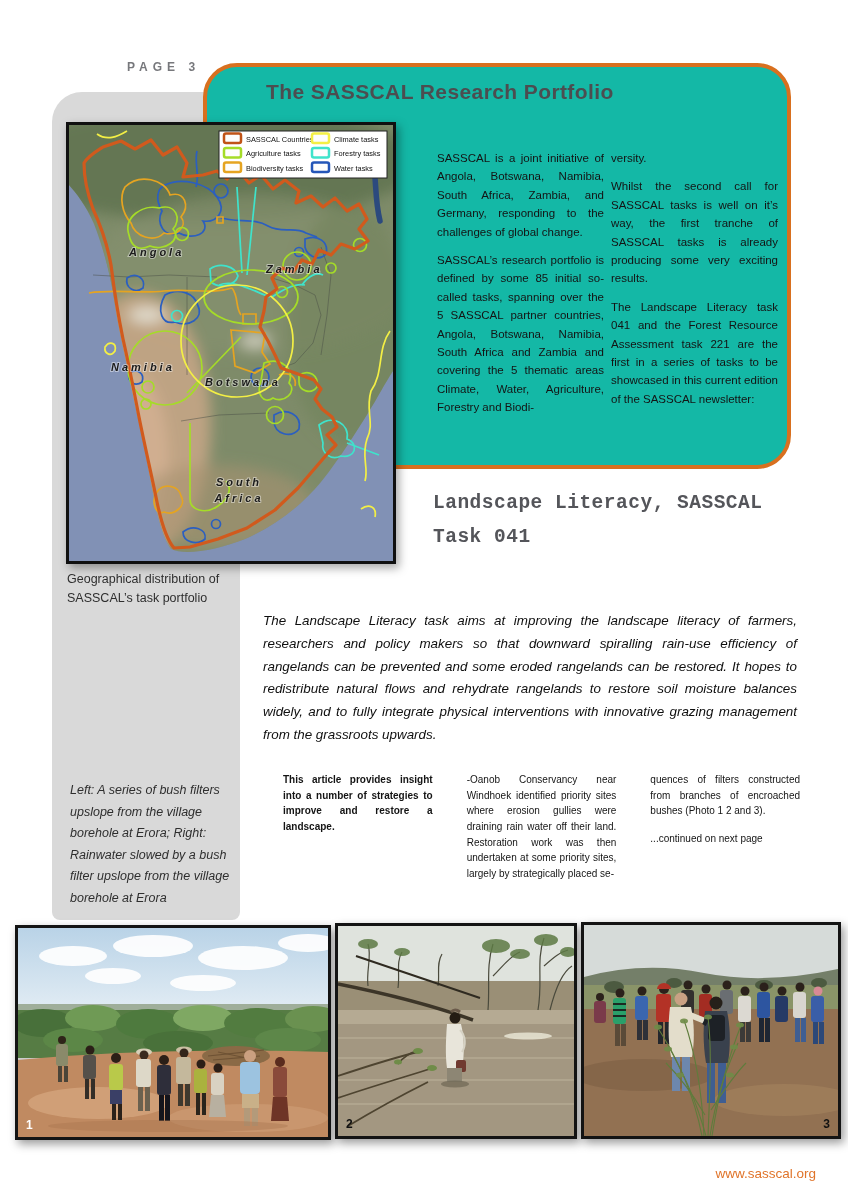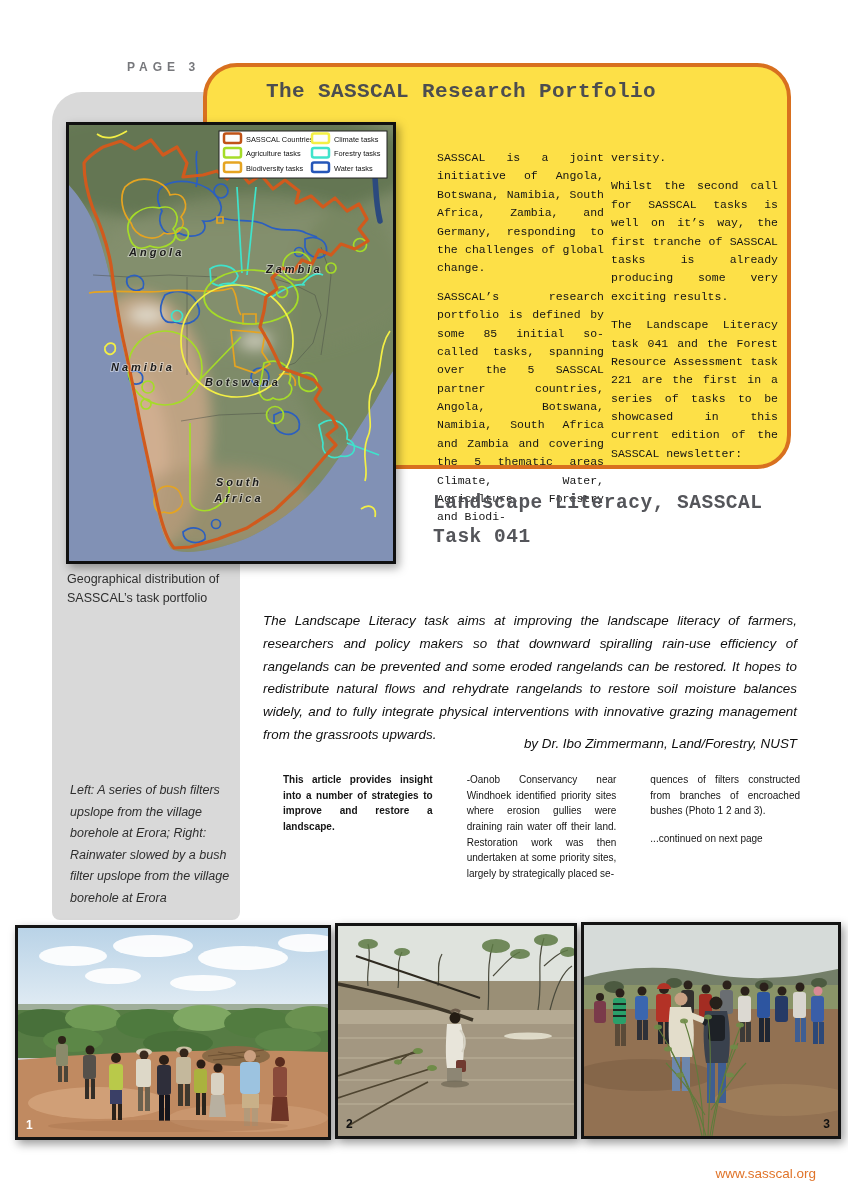--- a/index.html
+++ b/index.html
@@ -3,21 +3,21 @@
 <meta charset="utf-8">
 <style>
   html,body{margin:0;padding:0;background:#ffffff;}
   .page{position:relative;width:848px;height:1200px;background:#ffffff;overflow:hidden;
         font-family:"Liberation Sans","DejaVu Sans",sans-serif;color:#1a1a1a;}
   .page-label{position:absolute;left:127px;top:60px;font-size:12px;font-weight:bold;
         letter-spacing:5px;color:#77787c;}
   .gray-panel{position:absolute;left:52px;top:92px;width:188px;height:828px;
         background:#d9d9d9;border-radius:30px 8px 8px 8px;}
   .orange-box{position:absolute;left:203px;top:63px;width:580px;height:398px;
-        border:4px solid #d8701f;border-radius:34px;background:#fde047;font-family:Liberation Mono, monospace;}
+        border:4px solid #d8701f;border-radius:34px;background:#14b8a6;}
   .box-title{position:absolute;left:59px;top:13px;font-size:21px;font-weight:bold;
         color:#4c4d50;letter-spacing:0.4px;}
   .box-col{position:absolute;top:82px;width:167px;font-size:11.5px;line-height:1.6;
         text-align:justify;color:#141414;}
   .box-col p{margin:0 0 10px 0;}
   .box-col.c1{left:230px;}
   .box-col.c2{left:404px;}
   .map-frame{position:absolute;left:66px;top:122px;width:324px;height:436px;
         border:3px solid #101010;background:#8191b5;box-shadow:3px 4px 9px rgba(0,0,0,.35);}
   .map-caption{position:absolute;left:67px;top:570px;width:176px;
@@ -204,21 +204,20 @@
   </div>
 
   <div class="map-caption">Geographical distribution of SASSCAL’s task portfolio</div>
 
   <div class="article-heading">
     <div>Landscape Literacy, SASSCAL</div>
     <div>Task 041</div>
   </div>
 
   <div class="intro">The Landscape Literacy task aims at improving the landscape literacy of farmers, researchers and policy makers so that downward spiralling rain-use efficiency of rangelands can be prevented and some eroded rangelands can be restored. It hopes to redistribute natural flows and rehydrate rangelands to restore soil moisture balances widely, and to fully integrate physical interventions with innovative grazing management from the grassroots upwards.</div>
-  <div class="byline">by Dr. Ibo Zimmermann, Land/Forestry, NUST</div>
   <div class="side-caption">Left: A series of bush filters upslope from the village borehole at Erora; Right: Rainwater slowed by a bush filter upslope from the village borehole at Erora</div>
 
   <div class="cols">
     <div class="col">
       <p class="lead">This article provides insight into a number of strategies to improve and restore a landscape.</p>
     </div>
     <div class="col">
       <p>-Oanob Conservancy near Windhoek identified priority sites where erosion gullies were draining rain water off their land. Restoration work was then undertaken at some priority sites, largely by strategically placed se-</p>
     </div>
     <div class="col">

